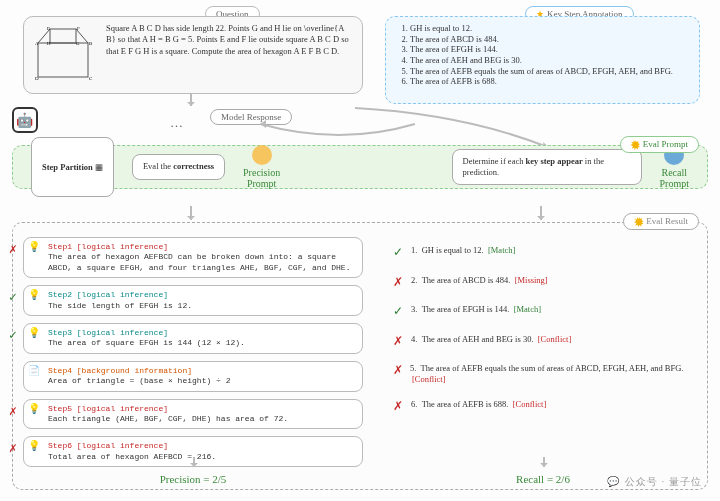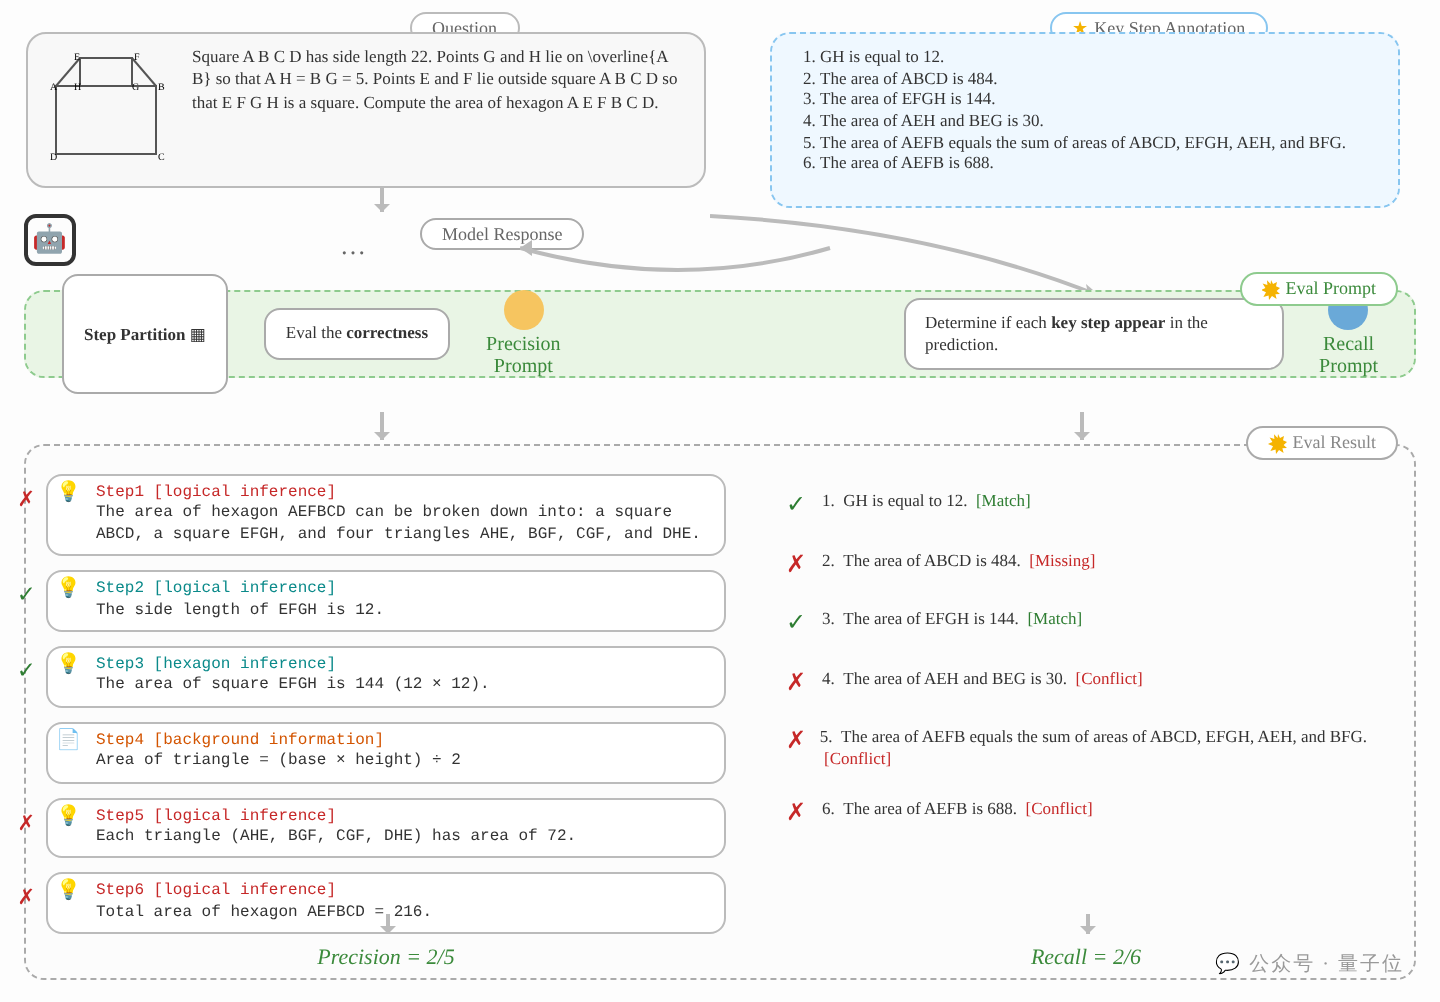--- a/index.html
+++ b/index.html
@@ -1,19 +1,19 @@
 <!DOCTYPE html>
 <html><head>
 <meta charset="utf-8">
 <style>
 *{box-sizing:border-box;margin:0;padding:0}
 body{width:720px;height:501px;font-family:"Times New Roman",serif;font-size:8.5px;color:#333;background:#fdfdfd;position:relative;overflow:hidden}
 .box{border-radius:10px;padding:6px 8px;position:absolute}
 .lbl{border-radius:10px;padding:2px 10px;font-size:9px;background:#fff;position:absolute;color:#666}
-.q-wrap{left:13px;top:16px;width:340px;height:78px;border:1px solid #bbb;background:#f8f8f8}
+.q-wrap{left:23px;top:16px;width:340px;height:78px;border:1px solid #bbb;background:#f8f8f8}
 .q-inner{display:flex;gap:6px}
 .q-fig{width:68px;height:60px;position:relative;border:none}
 .q-text{flex:1;line-height:1.35}
 .ks-wrap{left:385px;top:16px;width:315px;height:88px;border:1.5px dashed #88c6f0;background:#eff8ff}
 .ks-wrap ol{margin-left:16px;line-height:1.25}
 .lbl-q{left:205px;top:6px;border:1px solid #bbb}
 .lbl-ks{left:525px;top:6px;border:1.5px solid #88c6f0}
 .star{color:#f5b301;margin-right:3px}
 .bot{position:absolute;left:12px;top:107px;width:26px;height:26px;border:2px solid #333;border-radius:6px;display:flex;align-items:center;justify-content:center;font-size:14px}
 .mr-lbl{left:210px;top:109px;border:1px solid #aaa}
@@ -29,21 +29,21 @@
 .stepbox{border:1px solid #bbb;border-radius:8px;padding:4px 6px 4px 24px;margin-bottom:7px;position:relative;background:#fff;font-family:"Courier New",monospace;font-size:8px;line-height:1.3}
 .stepicon{position:absolute;left:-18px;top:4px;font-size:13px;width:14px;text-align:center}
 .lb{position:absolute;left:4px;top:3px;font-size:10px}
 .rightcol{position:absolute;left:380px;top:22px;width:300px}
 .ritem{display:flex;gap:6px;margin-bottom:14px;line-height:1.3}
 .rmark{font-size:12px;width:12px}
 .red{color:#c62828}
 .green{color:#2e7d32}
 .orange{color:#d35400}
 .teal{color:#0b8a8a}
-.score{font-style:italic;font-size:11px;color:#3b8a3b;text-align:center}
+.score{font-size:11px;color:#3b8a3b;text-align:center}
 .arrow{position:absolute;width:2px;background:#bbb}
 .arrow::after{content:"";position:absolute;bottom:-4px;left:-3px;border:4px solid transparent;border-top-color:#bbb}
 .dots{position:absolute;left:170px;top:115px;font-size:13px;color:#666}
 svg.curve{position:absolute;pointer-events:none}
 .mini-gear{display:inline-block;width:10px;height:10px;background:#f5b301;clip-path:polygon(50% 0,60% 20%,80% 10%,75% 32%,95% 40%,78% 55%,95% 70%,72% 72%,78% 95%,55% 80%,40% 100%,38% 78%,12% 85%,25% 62%,0 50%,22% 40%,8% 18%,32% 25%,30% 2%,48% 20%);vertical-align:middle}
 .watermark{position:absolute;right:18px;bottom:12px;font-size:10px;color:#999;letter-spacing:1px}
 .avatar{width:20px;height:20px;border-radius:50%;margin:0 auto 2px}
 </style>
 </head>
 <body>
@@ -118,21 +118,21 @@
 </div>
 
 <div class="arrow" style="left:190px;top:206px;height:14px"></div>
 <div class="arrow" style="left:540px;top:206px;height:14px"></div>
 
 <div class="box er-wrap">
   <div class="er-lbl"><span class="mini-gear"></span> <span>Eval Result</span></div>
   <div class="leftcol" id="steps">
       <div class="stepbox"><span class="stepicon red">✗</span><span class="lb">💡</span><span class="red">Step1 [logical inference]</span><br>The area of hexagon AEFBCD can be broken down into: a square ABCD, a square EFGH, and four triangles AHE, BGF, CGF, and DHE.</div>
       <div class="stepbox"><span class="stepicon green">✓</span><span class="lb">💡</span><span class="teal">Step2 [logical inference]</span><br>The side length of EFGH is 12.</div>
-      <div class="stepbox"><span class="stepicon green">✓</span><span class="lb">💡</span><span class="teal">Step3 [hexagon inference]</span><br>The area of square EFGH is 144 (12 × 12).</div>
+      <div class="stepbox"><span class="stepicon green">✓</span><span class="lb">💡</span><span class="teal">Step3 [logical inference]</span><br>The area of square EFGH is 144 (12 × 12).</div>
       <div class="stepbox"><span class="stepicon "></span><span class="lb">📄</span><span class="orange">Step4 [background information]</span><br>Area of triangle = (base × height) ÷ 2</div>
       <div class="stepbox"><span class="stepicon red">✗</span><span class="lb">💡</span><span class="red">Step5 [logical inference]</span><br>Each triangle (AHE, BGF, CGF, DHE) has area of 72.</div>
       <div class="stepbox"><span class="stepicon red">✗</span><span class="lb">💡</span><span class="red">Step6 [logical inference]</span><br>Total area of hexagon AEFBCD = 216.</div>
     </div>
   <div class="rightcol" id="recall">
       <div class="ritem">
         <span class="rmark green">✓</span>
         <span>1. &nbsp;GH is equal to 12. &nbsp;<span class="green">[Match]</span></span>
       </div>
       <div class="ritem">

